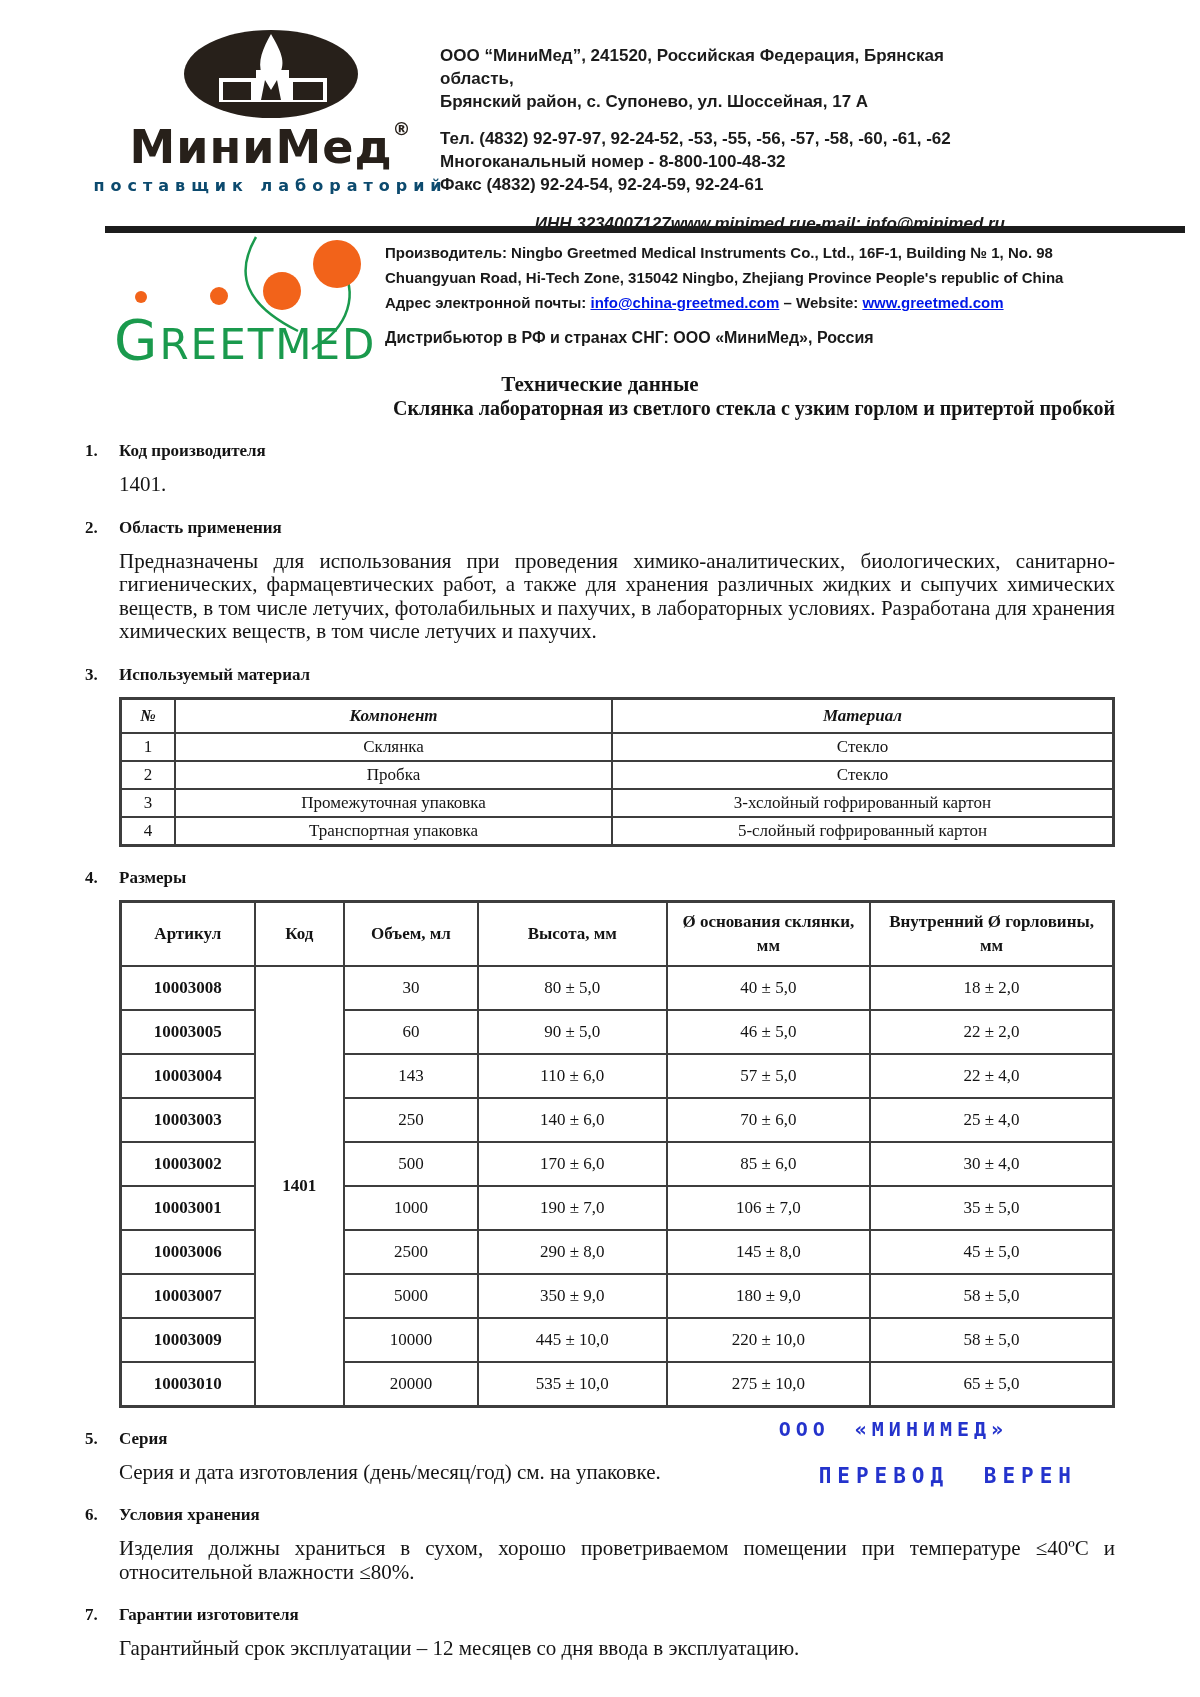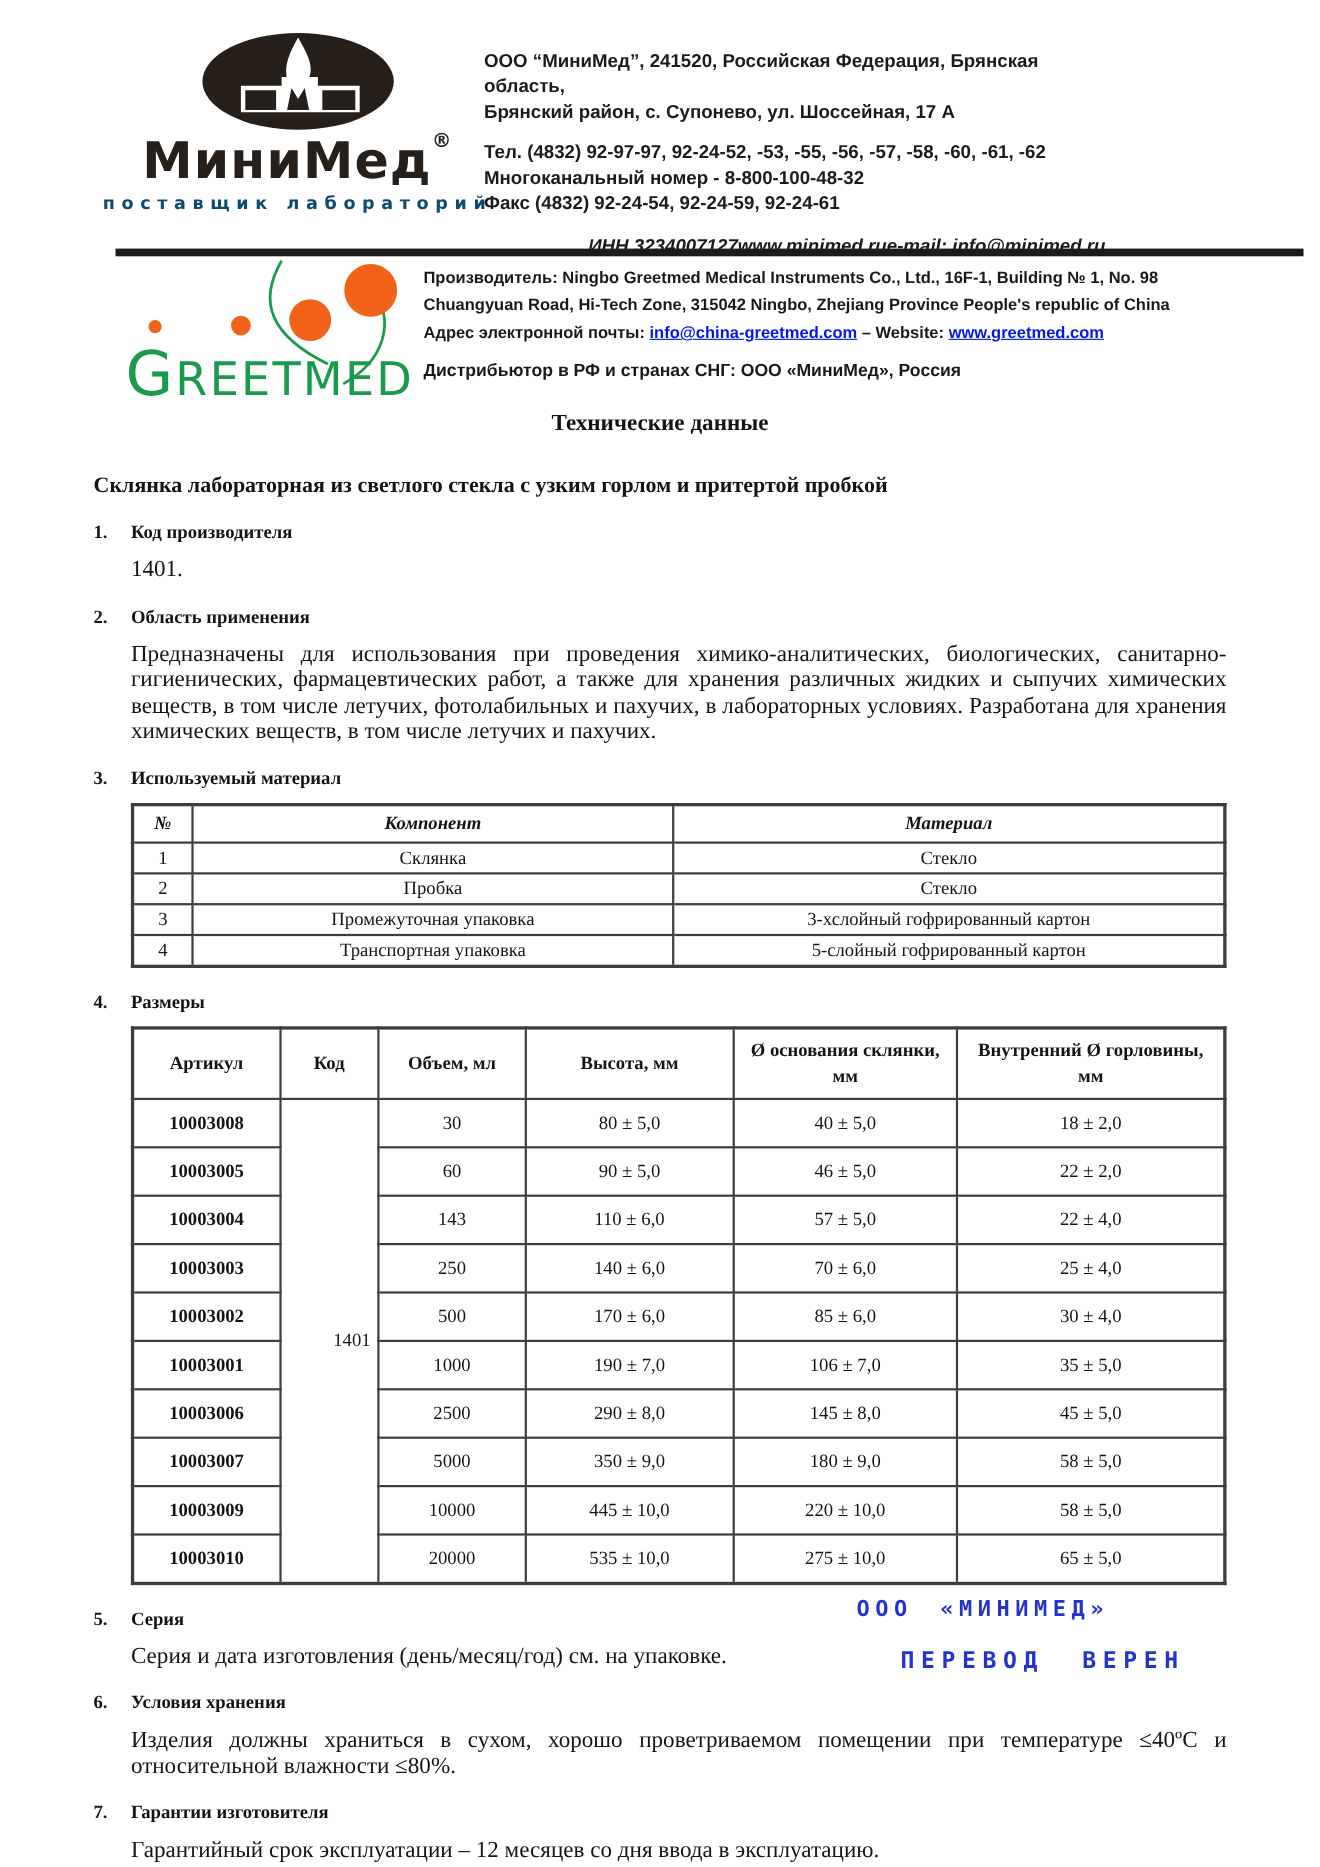--- a/index.html
+++ b/index.html
@@ -44,21 +44,21 @@
     font-family:"Liberation Sans", sans-serif; font-weight:bold;
     font-size:15px; line-height:25px; color:#191919;
     white-space:nowrap;
   }
   .mfr a { color:#0018e8; }
   .mfr .distributor { margin-top:10px; font-size:16px; }
 
   
   .content { position:absolute; left:85px; top:372px; width:1030px; }
   .doc-title { text-align:center; font-size:21px; font-weight:bold; }
-  .doc-subtitle { text-align:left; font-size:20px; font-weight:bold; margin-top:33px; }
+  .doc-subtitle { text-align:right; font-size:20px; font-weight:bold; }
 
   .sec { display:flex; margin-top:21px; }
   .sec-num { width:34px; font-weight:bold; font-size:17px; flex:0 0 34px; }
   .sec-main { flex:1; position:relative; }
   .sec-head { font-weight:bold; font-size:17px; }
   .sec-body { font-size:21px; line-height:23.5px; margin-top:12px; }
   .just { text-align:justify; }
 
   
   table.doc-table {
@@ -68,21 +68,21 @@
     border:3px solid #3d3d3d;
   }
   table.doc-table th, table.doc-table td { border:2px solid #3d3d3d; }
 
   table.materials th { font-weight:bold; font-style:italic; padding:6px 4px; }
   table.materials td { padding:3px 4px; }
 
   table.sizes th { font-weight:bold; padding:7px 6px; line-height:24px; }
   table.sizes td { padding:11px 6px; }
   table.sizes td:first-child { font-weight:bold; }
-  table.sizes td.code-cell { font-weight:normal;text-align:right; }
+  table.sizes td.code-cell { font-weight:bold; }
 
   
   .stamp {
     position:absolute; right:38px; top:-12px;
     color:#2433cc;
     font-family:"DejaVu Sans Mono", monospace; font-weight:bold;
     text-align:left;
   }
   .stamp-line1 { font-size:20px; letter-spacing:5px; word-spacing:8px; white-space:nowrap; }
   .stamp-line2 { font-size:21px; letter-spacing:6px; word-spacing:16px; margin-top:23px; white-space:nowrap;margin-left:40px; }

